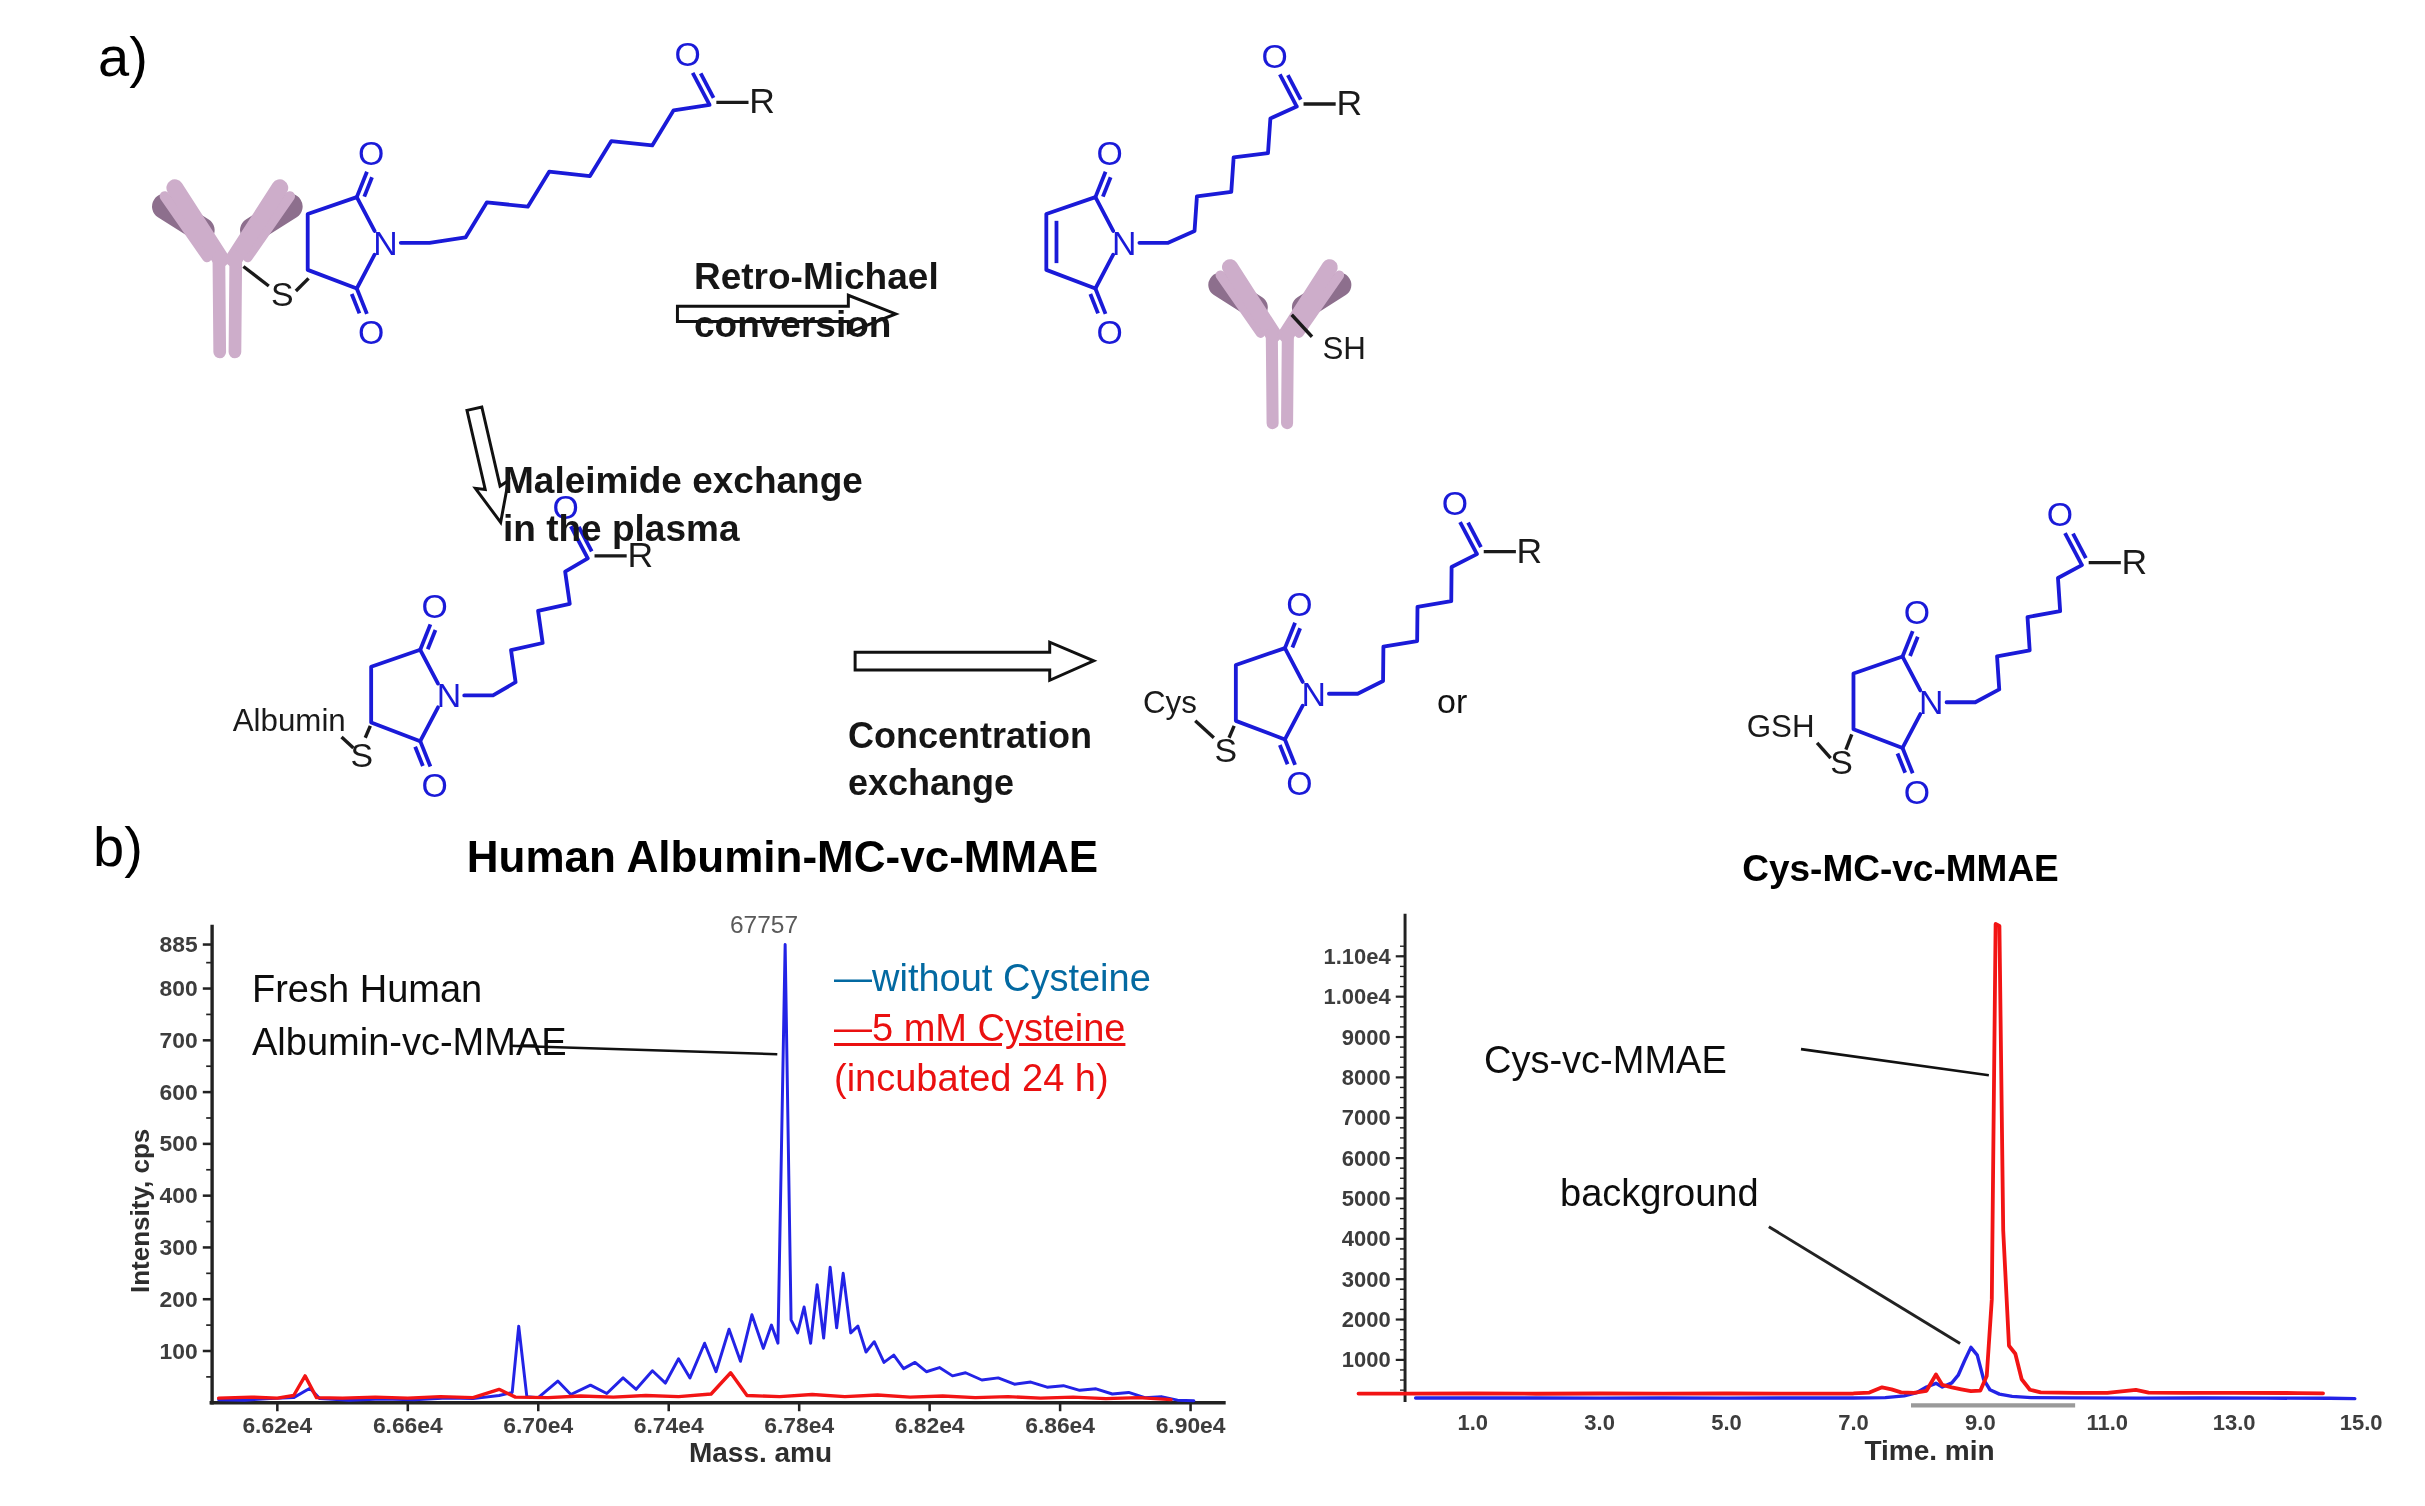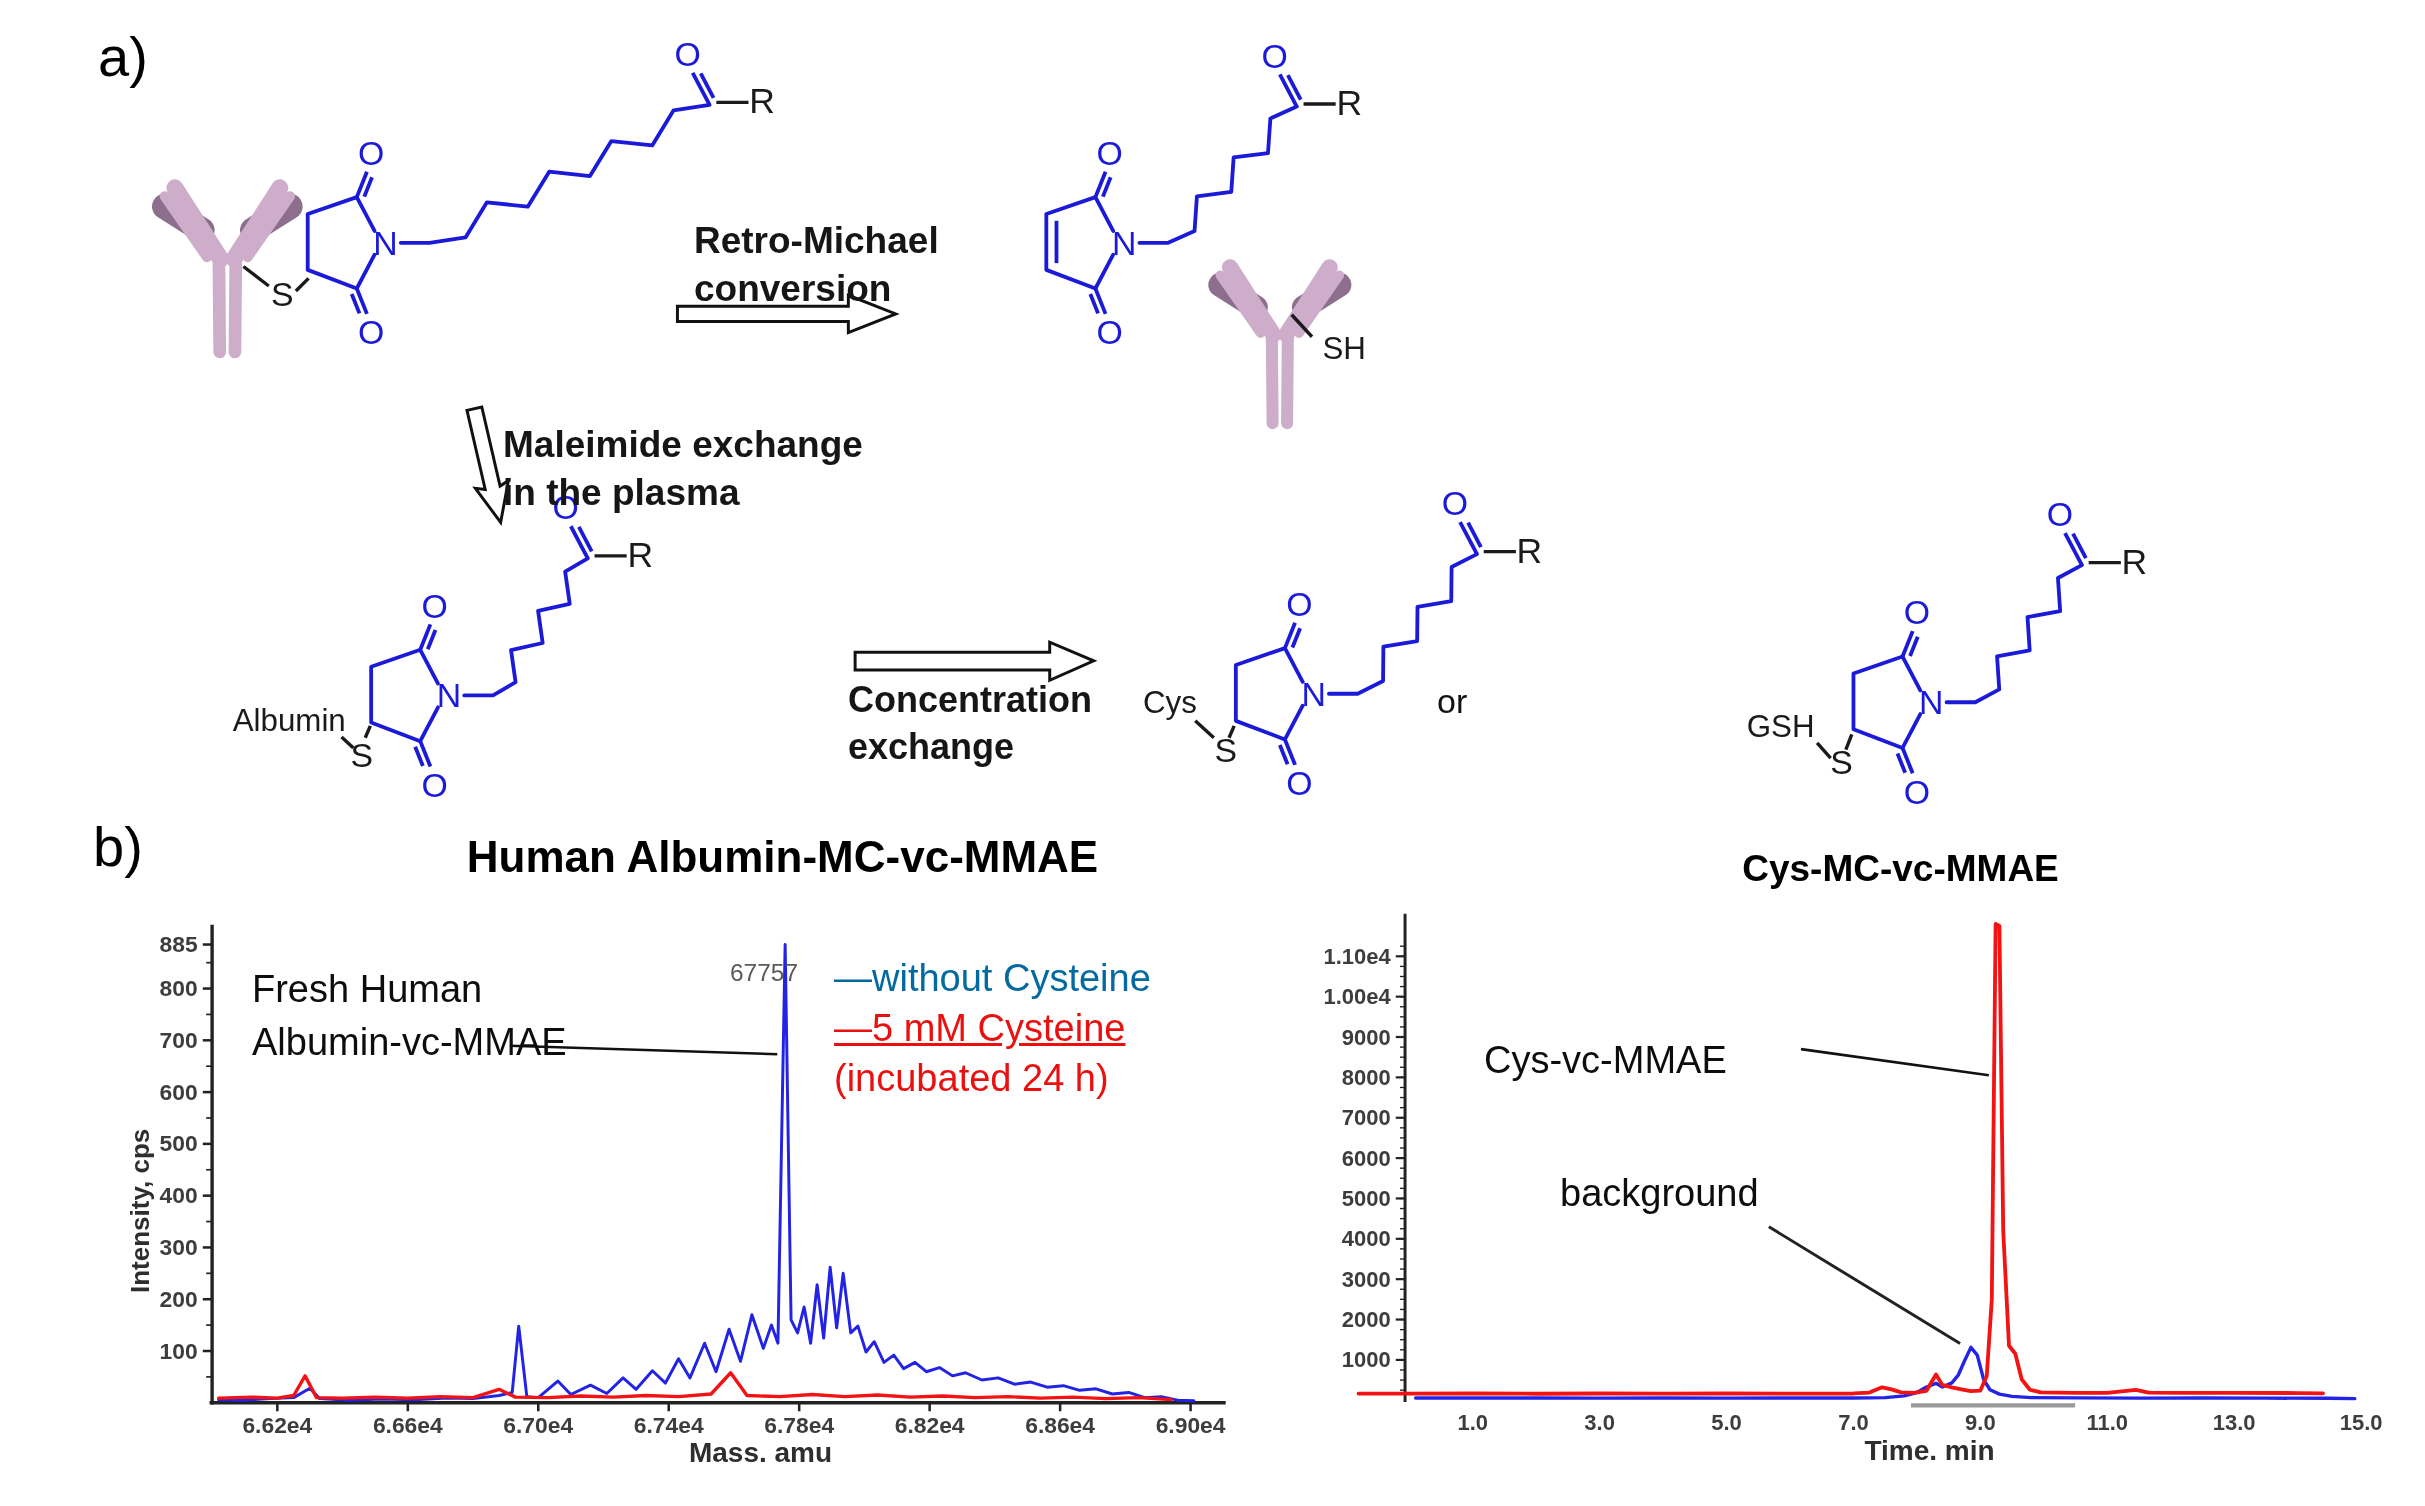--- a/index.html
+++ b/index.html
@@ -2,21 +2,21 @@
 <html style="font-size:13.5px"><head>
 <meta charset="utf-8">
 <style>
   html,body{margin:0;padding:0;background:#fff;}
   .canvas{position:relative;width:2426px;height:1506px;background:#ffffff;
           font-family:"Liberation Sans",sans-serif;overflow:hidden;}
   #ovl{position:absolute;left:0;top:0;}
   #ovl text{font-family:"Liberation Sans",sans-serif;}
   .t{position:absolute;color:#111;white-space:nowrap;font-family:"Liberation Sans",sans-serif;}
   .panel-label{font-size:56px;color:#000;}
-  .arrow-cap{font-weight:700;font-size:37px;line-height:1.3;color:#161616;}
+  .arrow-cap{font-weight:700;font-size:37px;line-height:1.3;color:#161616;margin-top:36px;}
   .title{font-weight:700;color:#000;text-align:center;}
   .annot{font-size:38px;color:#0d0d0d;line-height:1.4;}
   .legend{font-size:38px;line-height:1.32;font-weight:500;}
   .ticklike{color:#5a5a5a;font-size:24.5px;text-align:center;}
   .axlab{font-weight:700;font-size:28px;color:#2e2e2e;text-align:center;}
 </style>
 </head>
 <body>
 
 <div class="canvas">
@@ -288,21 +288,21 @@
     <div>Fresh Human</div>
     <div>Albumin-vc-MMAE</div>
   </div>
 
   <div class="t legend" style="left:834px;top:953px;">
     <div style="color:#0369a1;">—without Cysteine</div>
     <div style="color:#ea1010;text-decoration:underline;">—5 mM Cysteine</div>
     <div style="color:#ea1010;">(incubated 24 h)</div>
   </div>
 
-  <div class="t ticklike" style="left:713px;top:911px;width:102px;margin-top:48px;">67757</div>
+  <div class="t ticklike" style="left:713px;top:911px;width:102px;">67757</div>
 
   <div class="t axlab" style="left:125px;top:1293px;transform:rotate(-90deg);transform-origin:0 0;font-size:26px;">Intensity, cps</div>
 
   <div class="t axlab" style="left:642px;top:1437px;width:237px;">Mass. amu</div>
 
   <div class="t axlab" style="left:1811px;top:1435px;width:237px;">Time. min</div>
 
   <div class="t annot" style="left:1484px;top:1034px;">Cys-vc-MMAE</div>
 
   <div class="t annot" style="left:1560px;top:1167px;">background</div>

